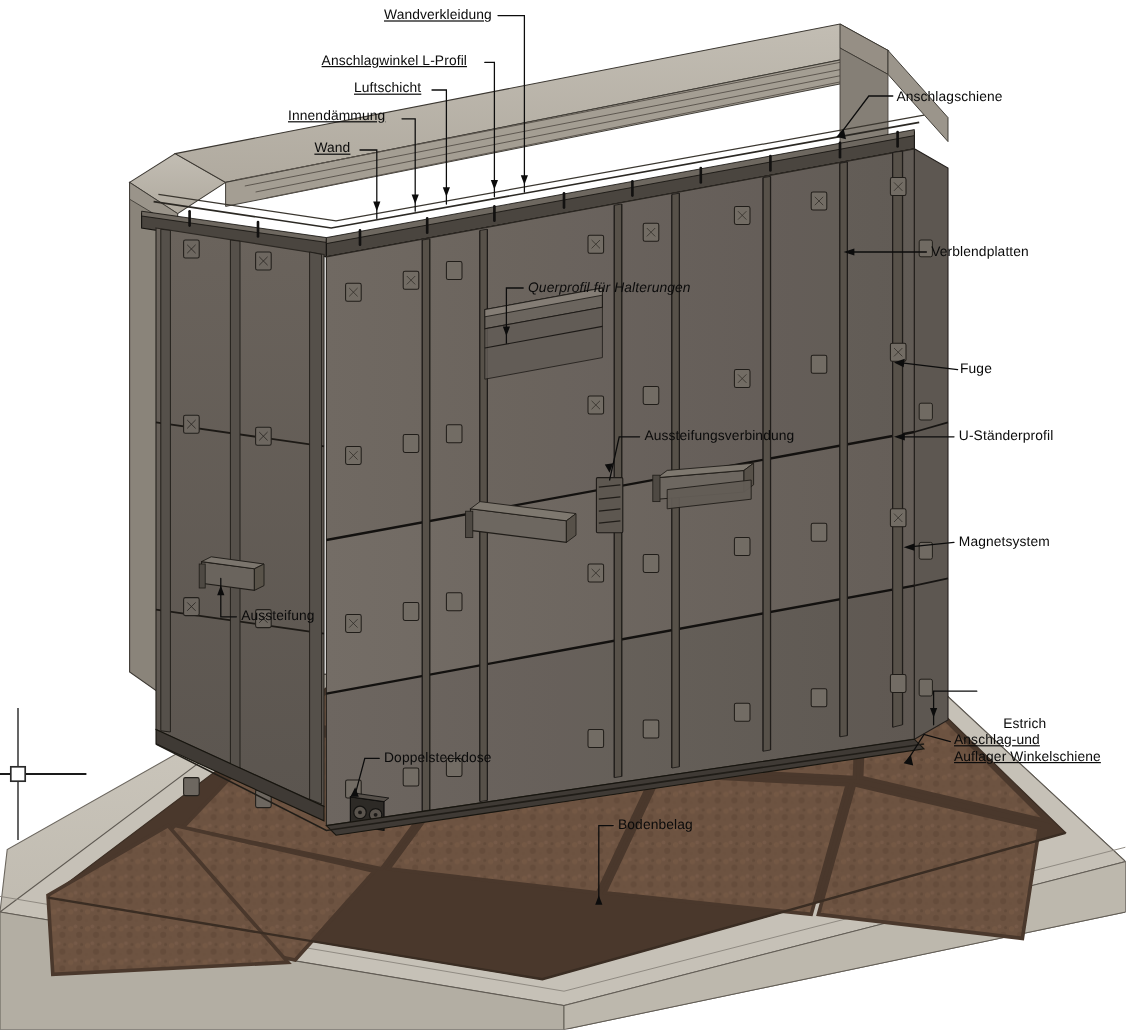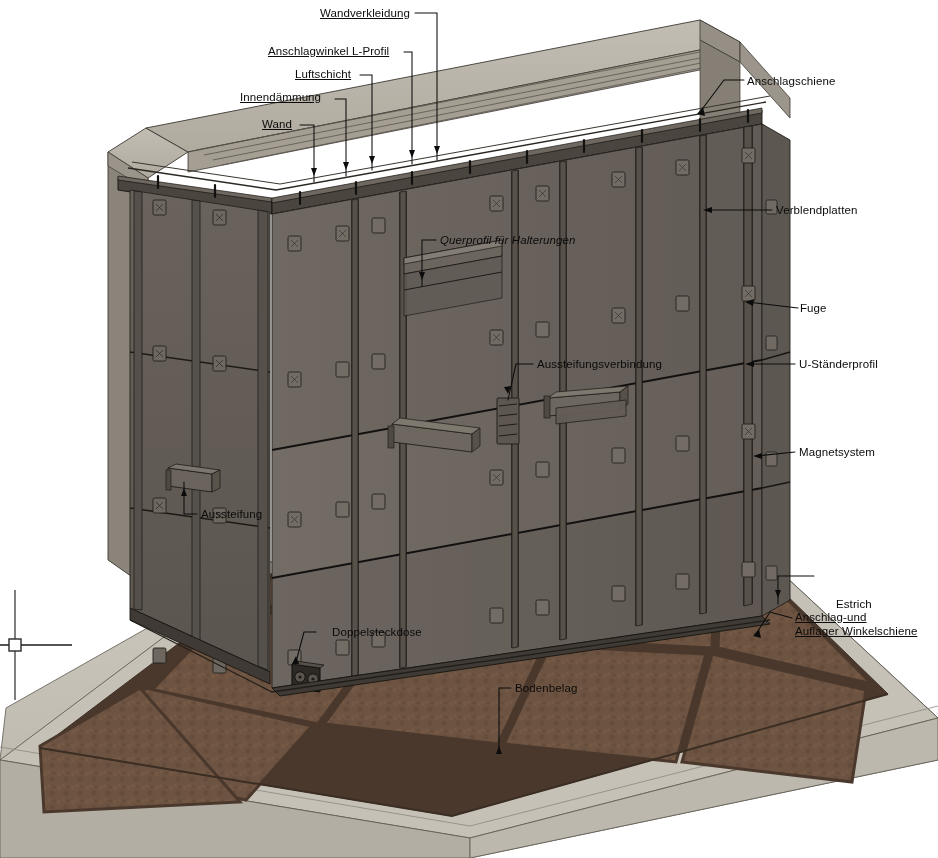--- a/index.html
+++ b/index.html
@@ -437,18 +437,18 @@
       <div class="lbl ul" style="left: 262px; top: 118px; text-align: center;">Wand</div>
       <div class="lbl" style="left: 747px; top: 75px;">Anschlagschiene</div>
       <div class="lbl" style="left: 776px; top: 204px;">Verblendplatten</div>
       <div class="lbl" style="left: 800px; top: 302px;">Fuge</div>
       <div class="lbl" style="left: 799px; top: 358px;">U-Ständerprofil</div>
       <div class="lbl" style="left: 799px; top: 446px;">Magnetsystem</div>
       <div class="lbl" style="left: 836px; top: 570px; margin-top: 28px;">Estrich</div>
       <div class="lbl" style="left: 440px; top: 234px; font-style: italic;">Querprofil für Halterungen</div>
       <div class="lbl" style="left: 537px; top: 358px;">Aussteifungsverbindung</div>
       <div class="lbl" style="left: 201px; top: 508px; text-align: right;">Aussteifung</div>
-      <div class="lbl" style="left: 320px; top: 626px; margin-left: 12px;">Doppelsteckdose</div>
+      <div class="lbl" style="left: 320px; top: 626px;">Doppelsteckdose</div>
       <div class="lbl" style="left: 515px; top: 682px;">Bodenbelag</div>
       <div class="lbl two" style="left: 795px; top: 610px;"><div>Anschlag-und</div><div>Auflager Winkelschiene</div></div>
     </div>
 
 </div>
 
 </body></html>

